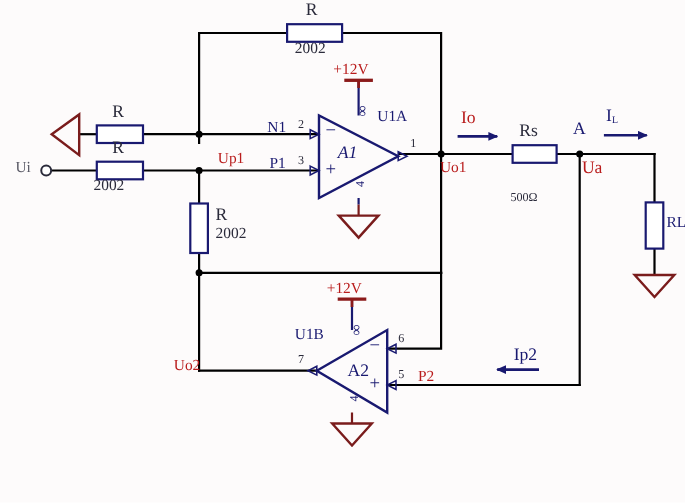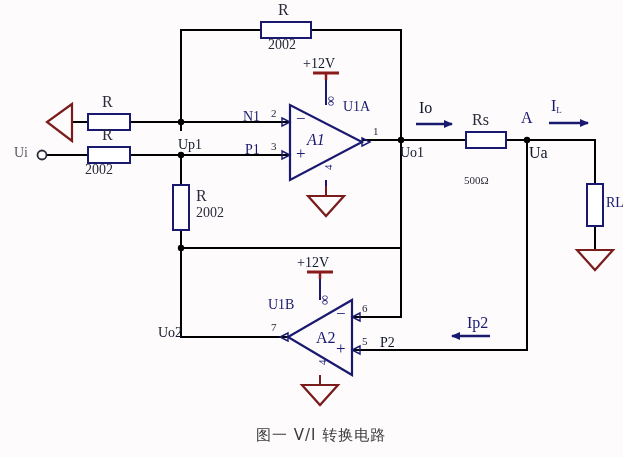--- a/index.html
+++ b/index.html
@@ -25,21 +25,21 @@
     width: 623px;
     height: 457px;
   }
   .lbl {
     position: absolute;
     white-space: nowrap;
     line-height: 1;
     font-family: "Liberation Serif", "DejaVu Serif", serif;
   }
   .navy   { color: #191970; }
-  .maroon { color: #0f172a; }
+  .maroon { color: #b91c1c; }
   .dark   { color: #2a2a3a; }
   .gray   { color: #5a5a66; }
   .cap {
     font-size: 15px;
     letter-spacing: 1px;
     color: #3a3a3a;
     font-family: "DejaVu Sans", "Liberation Sans", sans-serif;
   }
   .sm { font-size: 11px; }
   .md { font-size: 14px; }
@@ -195,26 +195,25 @@
   <div class="lbl sm navy rot" style="left:317px; top:365px;">4</div>
   <div class="lbl xl navy" style="left:336px; top:305px;">−</div>
   <div class="lbl xl navy" style="left:336px; top:340px;">+</div>
   <div class="lbl sm dark" style="left:362px; top:303px;">6</div>
   <div class="lbl sm dark" style="left:362px; top:336px;">5</div>
   <div class="lbl sm dark" style="left:271px; top:322px;">7</div>
 
   <div class="lbl md gray" style="left:14px; top:146px;">Ui</div>
   <div class="lbl md navy" style="left:243px; top:110px;">N1</div>
   <div class="lbl md navy" style="left:245px; top:143px;">P1</div>
-  <div class="lbl md maroon" style="left:178px; top:138px;">Up1</div>
+  <div class="lbl md maroon" style="left:198px; top:138px;">Up1</div>
   <div class="lbl md maroon" style="left:368px; top:146px;margin-left:32px;">Uo1</div>
   <div class="lbl md maroon" style="left:138px; top:326px;margin-left:20px;">Uo2</div>
   <div class="lbl lg navy" style="left:521px; top:110px;">A</div>
   <div class="lbl lg maroon" style="left:529px; top:145px;">Ua</div>
   <div class="lbl md maroon" style="left:380px; top:336px;text-align:right;">P2</div>
 
   <div class="lbl lg maroon" style="left:419px; top:100px;">Io</div>
   <div class="lbl lg navy" style="left:551px; top:98px;"><span>I</span><span class="sub">L</span></div>
   <div class="lbl lg navy" style="left:467px; top:315px;">Ip2</div>
 
-  <div class="lbl cap" style="left:256px; top:428px;">图一  V/I 转换电路</div>
 
 </div>
 
 </body></html>

